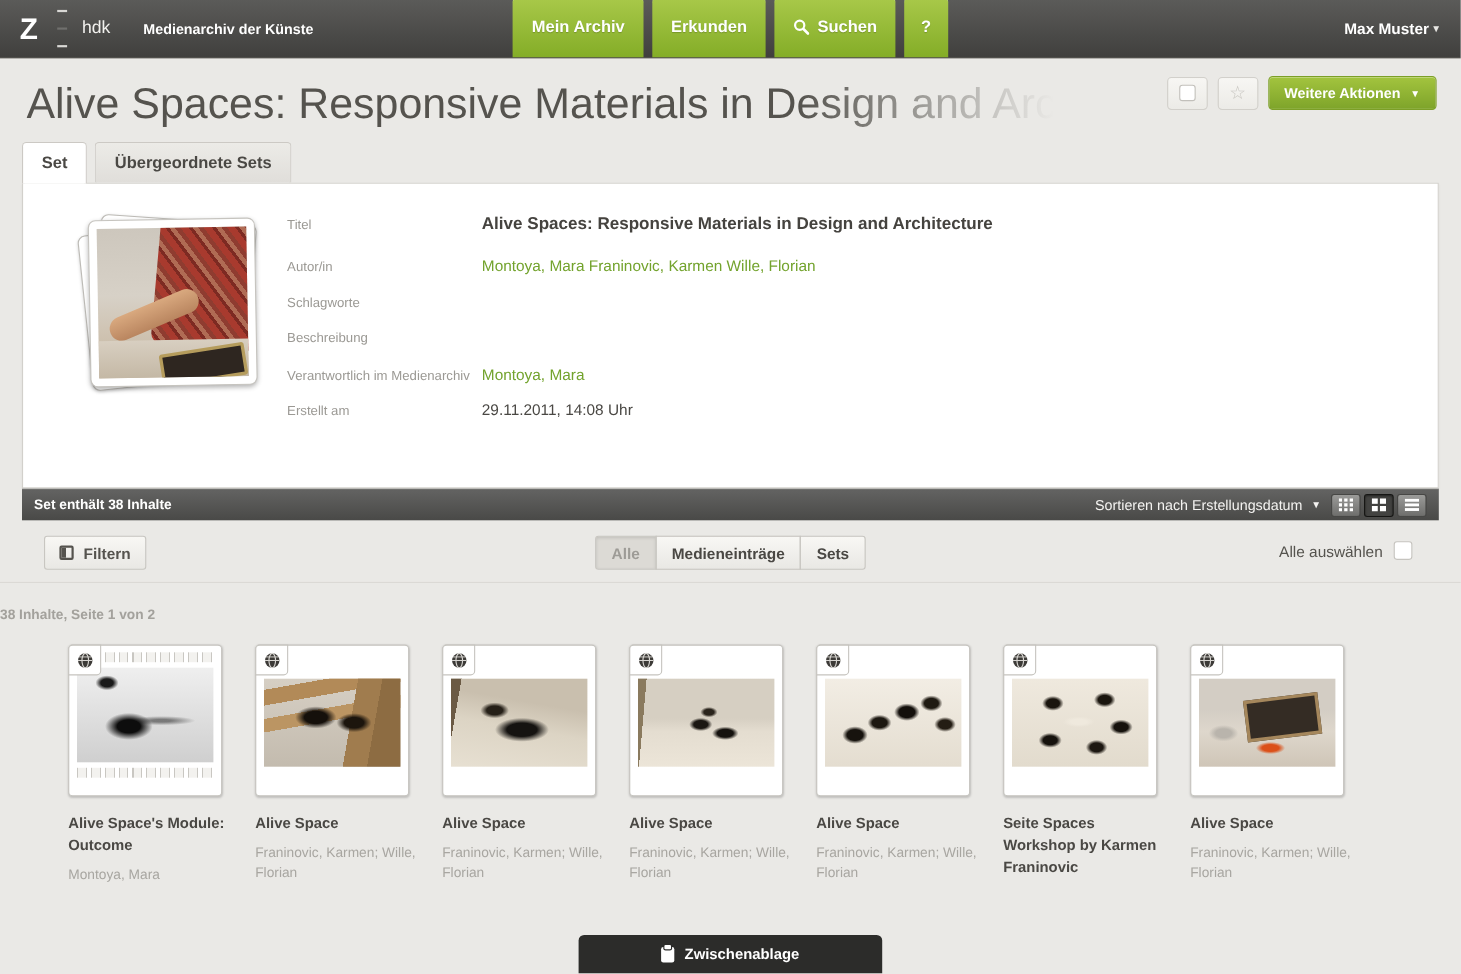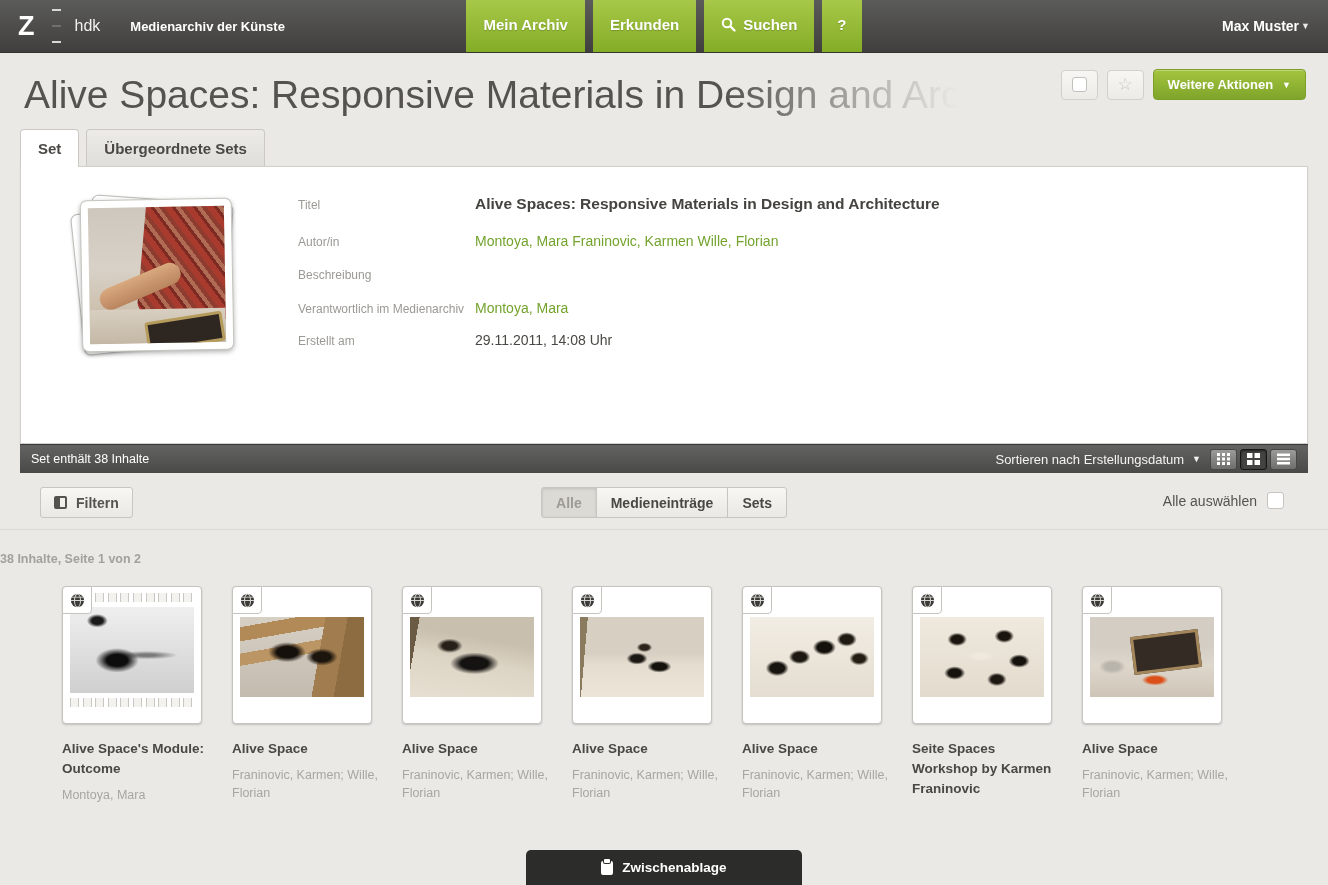--- a/index.html
+++ b/index.html
@@ -110,36 +110,36 @@
   .ph-arm {
     position:absolute; left:8px; top:68px; width:86px; height:22px; transform:rotate(-22deg);
     background:linear-gradient(180deg,#d9a97f,#b9855f); border-radius:11px;
   }
   .ph-table { position:absolute; left:0; bottom:0; width:100%; height:34px; background:linear-gradient(180deg,#d8cfc1,#c4b8a5); }
   .ph-tablet {
     position:absolute; right:2px; bottom:-4px; width:78px; height:30px; transform:rotate(-8deg);
     background:#2e2620; border:3px solid #b59c5c; border-radius:3px;
   }
 
-  .fields { position:absolute; left:240px; top:28px; width:1020px;margin-left:37px; }
+  .fields { position:absolute; left:240px; top:28px; width:1020px; }
   .field-row { display:grid; grid-template-columns:177px 1fr; align-items:baseline; margin-bottom:14px; min-height:18px; }
   .field-label { font-size:12px; color:#9b9994; }
   .field-value { font-size:14px; color:#4a4844; }
   .field-value.v-title { font-size:15.5px; font-weight:bold; color:#45433f; }
   .field-value.v-link { color:#73a32d; }
   .field-row.r-title { margin-bottom:20px; }
   .field-row.r-autor { margin-bottom:17px; }
 
   
   .set-bar {
     margin:0 20px; height:29px; background:linear-gradient(180deg,#636362,#494947);
     display:flex; align-items:center; padding:0 11px; color:#fff;
     border-top:1px solid #3e3e3c;
   }
-  .set-bar .count { font-size:12.5px; font-weight:normal; }
+  .set-bar .count { font-size:12.5px; font-weight:bold; }
   .set-bar .right { margin-left:auto; display:flex; align-items:center; gap:9px; }
   .sort-toggle { display:flex; align-items:center; gap:8px; font-size:13px; cursor:pointer; color:#f4f3f1; }
   .sort-toggle .caret { font-size:9px; }
   .view-btns { display:flex; gap:3px; }
   .view-btn {
     width:27px; height:21px; border-radius:3px; border:1px solid #55555: cursor:pointer;
     border:1px solid #474745;
     background:linear-gradient(180deg,#9b9b99,#6e6e6c);
     display:flex; align-items:center; justify-content:center; cursor:pointer;
   }
@@ -341,20 +341,24 @@
     <dl class="fields">
       <div class="field-row r-title">
         <dt class="field-label">Titel</dt>
         <dd class="field-value v-title">Alive Spaces: Responsive Materials in Design and Architecture</dd>
       </div>
       <div class="field-row r-autor">
         <dt class="field-label">Autor/in</dt>
         <dd class="field-value v-link">Montoya, Mara Franinovic, Karmen Wille, Florian</dd>
       </div>
       <div class="field-row">
+        <dt class="field-label">Schlagworte</dt>
+        <dd class="field-value"></dd>
+      </div>
+      <div class="field-row">
         <dt class="field-label">Beschreibung</dt>
         <dd class="field-value"></dd>
       </div>
       <div class="field-row">
         <dt class="field-label">Verantwortlich im Medienarchiv</dt>
         <dd class="field-value v-link">Montoya, Mara</dd>
       </div>
       <div class="field-row">
         <dt class="field-label">Erstellt am</dt>
         <dd class="field-value">29.11.2011, 14:08 Uhr</dd>

